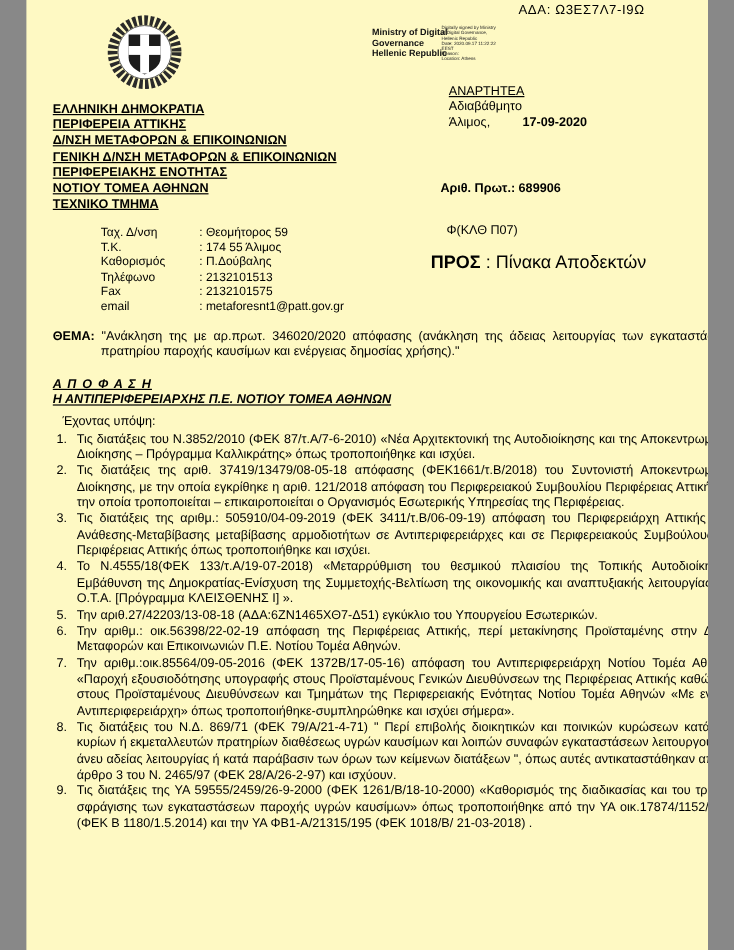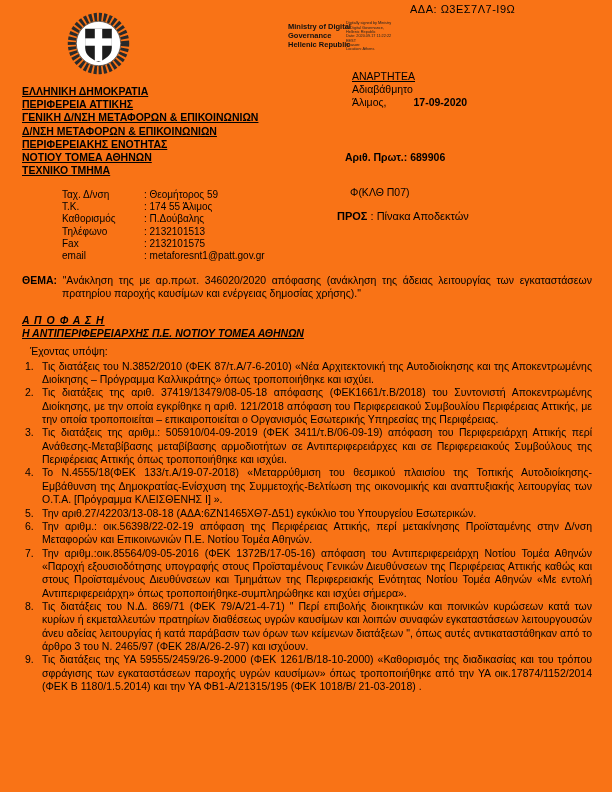--- a/index.html
+++ b/index.html
@@ -1,18 +1,18 @@
 <!DOCTYPE html>
 <html lang="el"><head>
 <meta charset="utf-8">
 <style>
   html,body { margin:0; padding:0; background:#888; }
   .page {
-    position:relative; width:612px; height:792px; margin:0 auto;
-    background:#f97316; color:#000;
+    position:relative; width:568px; height:792px; margin:0 auto;
+    background:#fef9c3; color:#000;
     font-family:"Liberation Sans", sans-serif;
     overflow:hidden;
   }
   .b { font-weight:bold; }
   .u { text-decoration:underline; }
 
   
   .emblem { position:absolute; left:50px; top:8px; width:97px; height:74px; }
   .ada {
     position:absolute; left:410px; top:3px;
@@ -28,21 +28,21 @@
   }
   .stamp-sig {
     position:absolute; left:346px; top:21px; width:180px;
     font-size:8px; line-height:9px; color:#222;
     transform:scale(0.48); transform-origin:0 0;
   }
   .anartitea-block { position:absolute; left:352px; top:70px; font-size:10.5px; line-height:13.2px; }
   .anartitea-block .date { margin-left:27px; }
   .protocol { position:absolute; left:345px; top:151px; font-size:10.5px; font-weight:bold; }
   .fileref   { position:absolute; left:350px; top:186px; font-size:10.5px; }
-  .to-line   { position:absolute; left:337px; top:210px; font-size:11px; }
+  .to-line   { position:absolute; left:337px; top:210px; font-size:15px; }
 
   .contact {
     position:absolute; left:22px; top:189px;
     font-size:10px; line-height:12.2px;
   }
   .contact .row { display:flex;margin-left:40px; }
   .contact .lbl { width:82px; }
   .contact .val::before { content:": "; white-space:pre; }
 
   
@@ -112,22 +112,22 @@
   <div class="protocol">Αριθ. Πρωτ.: 689906</div>
   <div class="fileref">Φ(ΚΛΘ Π07)</div>
   <div class="to-line">
     <span class="b">ΠΡΟΣ</span>
     <span>: Πίνακα Αποδεκτών</span>
   </div>
 
   <div class="org-block">
     <div>ΕΛΛΗΝΙΚΗ ΔΗΜΟΚΡΑΤΙΑ</div>
     <div>ΠΕΡΙΦΕΡΕΙΑ ΑΤΤΙΚΗΣ</div>
+    <div>Δ/ΝΣΗ ΜΕΤΑΦΟΡΩΝ &amp; ΕΠΙΚΟΙΝΩΝΙΩΝ</div>
     <div>ΓΕΝΙΚΗ Δ/ΝΣΗ ΜΕΤΑΦΟΡΩΝ &amp; ΕΠΙΚΟΙΝΩΝΙΩΝ</div>
-    <div>Δ/ΝΣΗ ΜΕΤΑΦΟΡΩΝ &amp; ΕΠΙΚΟΙΝΩΝΙΩΝ</div>
     <div>ΠΕΡΙΦΕΡΕΙΑΚΗΣ ΕΝΟΤΗΤΑΣ</div>
     <div>ΝΟΤΙΟΥ ΤΟΜΕΑ ΑΘΗΝΩΝ</div>
     <div>ΤΕΧΝΙΚΟ ΤΜΗΜΑ</div>
   </div>
 
   <div class="contact">
     <div class="row">
       <span class="lbl">Ταχ. Δ/νση</span>
       <span class="val">Θεομήτορος 59</span>
     </div>

